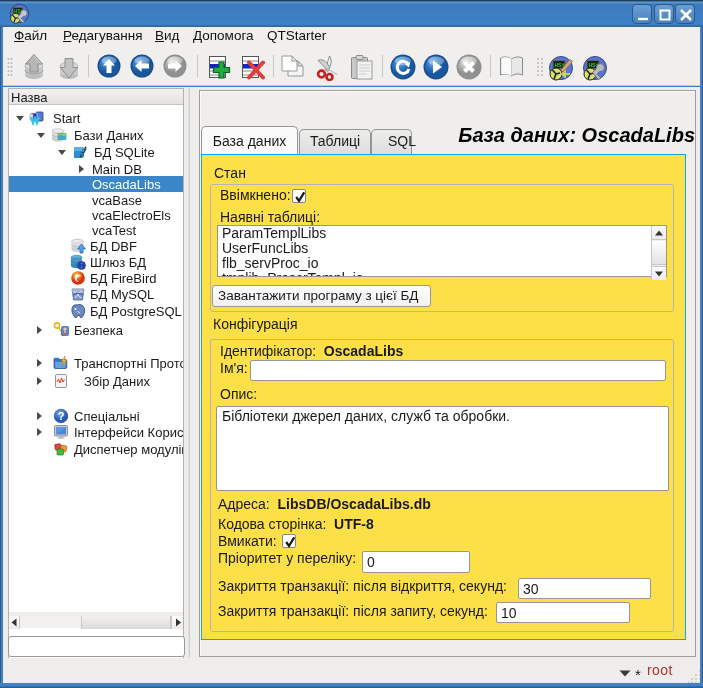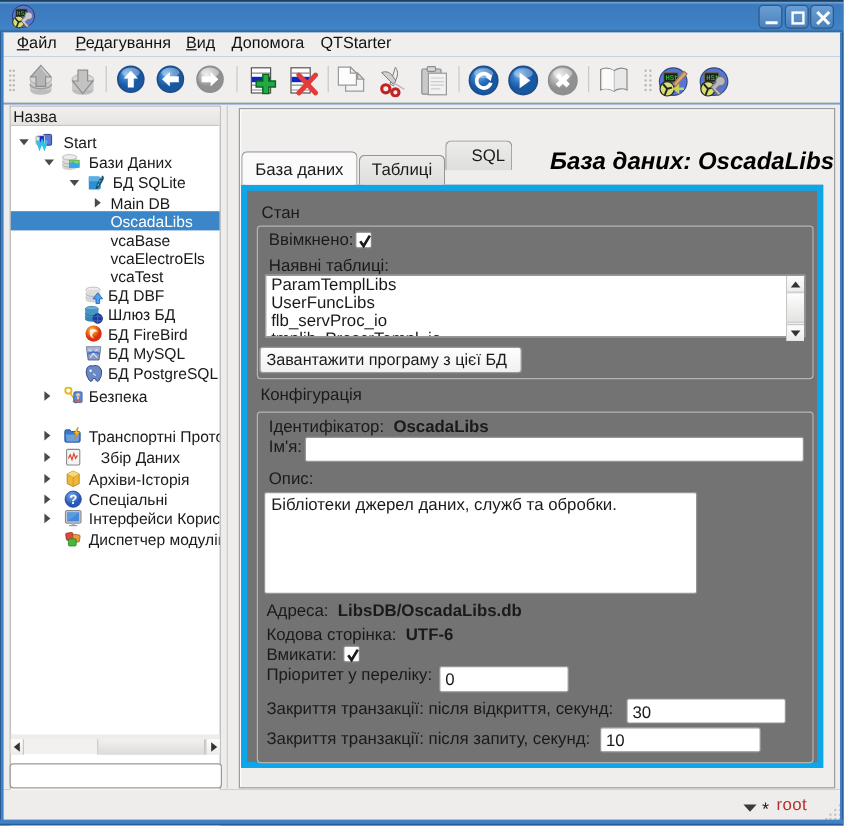--- a/index.html
+++ b/index.html
@@ -37,22 +37,22 @@
 #treehsb { position:absolute; left:0px; top:4px; width:174px; height:12px; background:#f2f1f0; }
 
 #treesearch { position:absolute; left:6px; top:549px; width:177px; height:21px; background:#fff; border:1px solid #9a9996; border-radius:3px; }
 
 #wsp { position:absolute; left:197px; top:3px; width:497px; height:567px; background:#efeeed; border:1px solid #9e9d9b; box-shadow:1px 1px 0 #fcfcfc inset; }
 #wtitle { position:absolute; left:0; top:7px; width:495px; text-align:right; font-size:20px; font-weight:bold; font-style:italic; color:#000;margin-top:26px; }
 
 .tab { position:absolute; font-size:14px; text-align:center; }
 #tab1 { left:1px; top:35px; width:97px; height:28px; background:#fbfafa; border:1px solid #969594; border-bottom:none; border-radius:5px 5px 0 0; padding-top:6px; z-index:3; }
 #tab2 { left:99px; top:38px; width:72px; height:25px; background:linear-gradient(180deg,#ececeb,#dededd); border:1px solid #969594; border-bottom:none; border-radius:5px 5px 0 0; padding-top:3px; z-index:2; }
-#tab3 { left:171px; top:26px; width:56px; height:25px; background:linear-gradient(180deg,#ececeb,#dededd); border:1px solid #969594; border-bottom:none; border-radius:5px 5px 0 0; padding-top:3px; z-index:2;padding-left:16px; }
-#pane { position:absolute; left:1px; top:63px; width:485px; height:486px; background:#737373; border:5px solid #0ea5e9; }
+#tab3 { left:171px; top:38px; width:41px; height:25px; background:linear-gradient(180deg,#ececeb,#dededd); border:1px solid #969594; border-bottom:none; border-radius:5px 5px 0 0; padding-top:3px; z-index:2;padding-left:16px; }
+#pane { position:absolute; left:1px; top:63px; width:485px; height:486px; background:#fde047; border:1px solid #0ea5e9; }
 
 .grp { position:absolute; border:1px solid #b6b4b2; border-radius:3px; }
 .glabel { position:absolute; font-size:14px; color:#1a1a1a; }
 .flabel { position:absolute; font-size:14px; color:#1a1a1a; white-space:nowrap; }
 .b { font-weight:bold; }
 .cb { position:absolute; width:14px; height:14px; background:#fff; border:1px solid #88878a; border-radius:2px; }
 .cb svg { position:absolute; left:0px; top:0px; }
 .inp { position:absolute; background:#fff; border:1px solid #989692; border-radius:2px; font-size:14px; padding:2px 4px; font-family:"Liberation Sans", sans-serif; color:#1a1a1a; }
 #list { position:absolute; background:#fff; border:1px solid #989692; font-size:14px; line-height:15px; padding:0px 4px; overflow:hidden; }
 #loadbtn { position:absolute; background:linear-gradient(180deg,#fefefe,#f2f1f0); border:1px solid #9a9896; border-radius:3px; font-size:13.5px; padding:2px 4px 0 5px; }
@@ -384,29 +384,20 @@
           <span class="lbl" style="left:65px;">Транспортні Протоколи</span>
         </div>
       <div class="trow" style="top:284px;">
           <i class="arr-c" style="left:28px;"></i>
           <span class="ticon16" style="left:44px;" id="ic-daq"><svg width="16" height="16" viewBox="0 0 16 16">
               <rect x="2.5" y="1.5" width="11" height="13" rx="1" fill="#f4f4f4" stroke="#888" stroke-width="0.9"></rect>
               <path d="M4 9l1.5-3 1.5 4 1.5-5 1.5 4 1.5-2.5" fill="none" stroke="#e04030" stroke-width="1"></path>
             </svg></span>
           <span class="lbl" style="left:75px;">Збір Даних</span>
         </div>
-      <div class="trow" style="top:302px;">
-          <i class="arr-c" style="left:28px;"></i>
-          <span class="ticon16" style="left:44px;" id="ic-arch"><svg width="16" height="16" viewBox="0 0 16 16">
-              <path d="M3 4l5-2.5L13 4v8l-5 2.5L3 12z" fill="#f0b838" stroke="#b07818" stroke-width="0.7"></path>
-              <path d="M3 4l5 2.5L13 4M8 6.5V14.5" fill="none" stroke="#c89028" stroke-width="0.7"></path>
-              <path d="M3 4l5-2.5L13 4 8 6.5z" fill="#f8d878"></path>
-            </svg></span>
-          <span class="lbl" style="left:65px;">Архіви-Історія</span>
-        </div>
       <div class="trow" style="top:319px;">
           <i class="arr-c" style="left:28px;"></i>
           <span class="ticon16" style="left:44px;" id="ic-spec"><svg width="16" height="16" viewBox="0 0 16 16">
               <defs>
                 <radialGradient id="qg" cx="40%" cy="30%">
                   <stop offset="0" stop-color="#7ab0ec"></stop>
                   <stop offset="1" stop-color="#2858b8"></stop>
                 </radialGradient>
               </defs>
               <circle cx="8" cy="8" r="6.8" fill="url(#qg)" stroke="#1a3c88" stroke-width="0.6"></circle>
@@ -471,23 +462,23 @@
                 <path d="M7 9.5l-4-5h8z" fill="#333"></path>
               </svg></div>
         </div>
         <div id="loadbtn" style="left:10px; top:130px; width:219px; height:22px;">Завантажити програму з цієї БД</div>
         <span class="glabel" style="left:11px; top:161px;">Конфігурація</span>
         <div class="grp" style="left:8px; top:184px; width:464px; height:293px;"></div>
         <span class="flabel" style="left:18px; top:188px;">Ідентифікатор:&nbsp; <span class="b">OscadaLibs</span></span>
         <span class="flabel" style="left:18px; top:205px;">Ім'я:</span>
         <input class="inp" style="left: 48px; top: 205px; width: 416px; height: 21px;" value="">
         <span class="flabel" style="left:18px; top:231px;">Опис:</span>
-        <div class="inp" style="left:14px; top:251px; width:361px; height:85px; border-radius:2px; padding:1px 5px;">Бібліотеки джерел даних, служб та обробки.</div>
+        <div class="inp" style="left:14px; top:251px; width:453px; height:85px; border-radius:2px; padding:1px 5px;">Бібліотеки джерел даних, служб та обробки.</div>
         <span class="flabel" style="left:16px; top:341px;">Адреса:&nbsp; <span class="b">LibsDB/OscadaLibs.db</span></span>
-        <span class="flabel" style="left:16px; top:361px;">Кодова сторінка:&nbsp; <span class="b">UTF-6</span></span>
+        <span class="flabel" style="left:16px; top:361px;">Кодова сторінка:&nbsp; <span class="b">UTF-8</span></span>
         <span class="flabel" style="left:16px; top:378px;">Вмикати:</span>
         <div class="cb" style="left:80px; top:379px;">
             <svg width="14" height="14">
               <path d="M3.2 7l2.8 4 5.2-8.6" stroke="#1a1a1a" stroke-width="2.2" fill="none"></path>
             </svg>
           </div>
         <span class="flabel" style="left:16px; top:395px;">Пріоритет у переліку:</span>
         <input class="inp" style="left: 160px; top: 396px; width: 108px; height: 22px;" value="0">
         <span class="flabel" style="left:16px; top:423px;">Закриття транзакції: після відкриття, секунд:</span>
         <input class="inp" style="left: 316px; top: 423px; width: 133px; height: 21px;" value="30">

